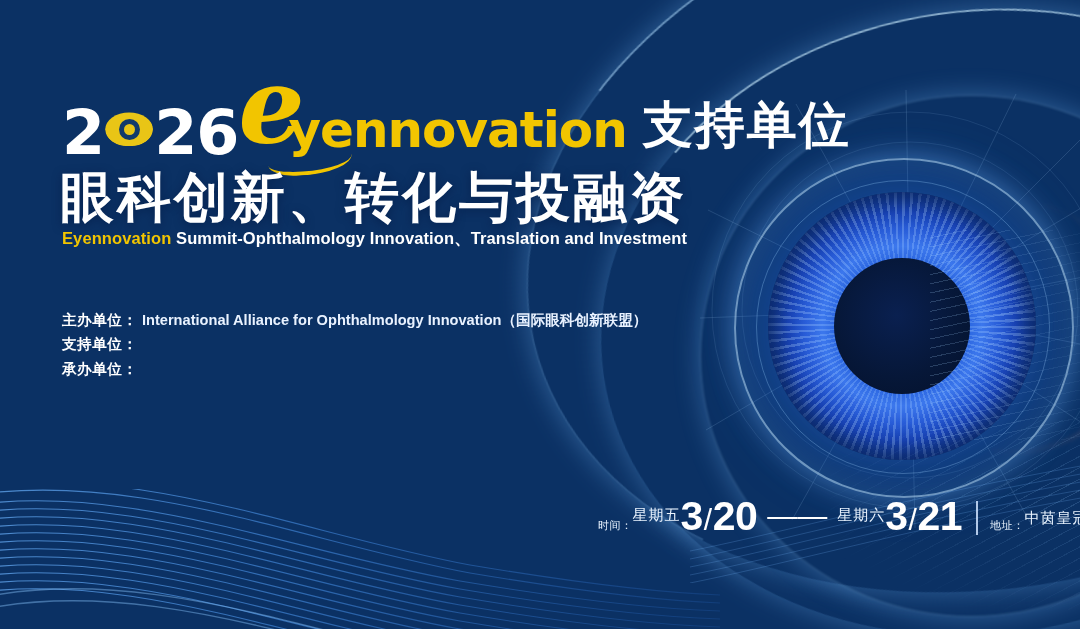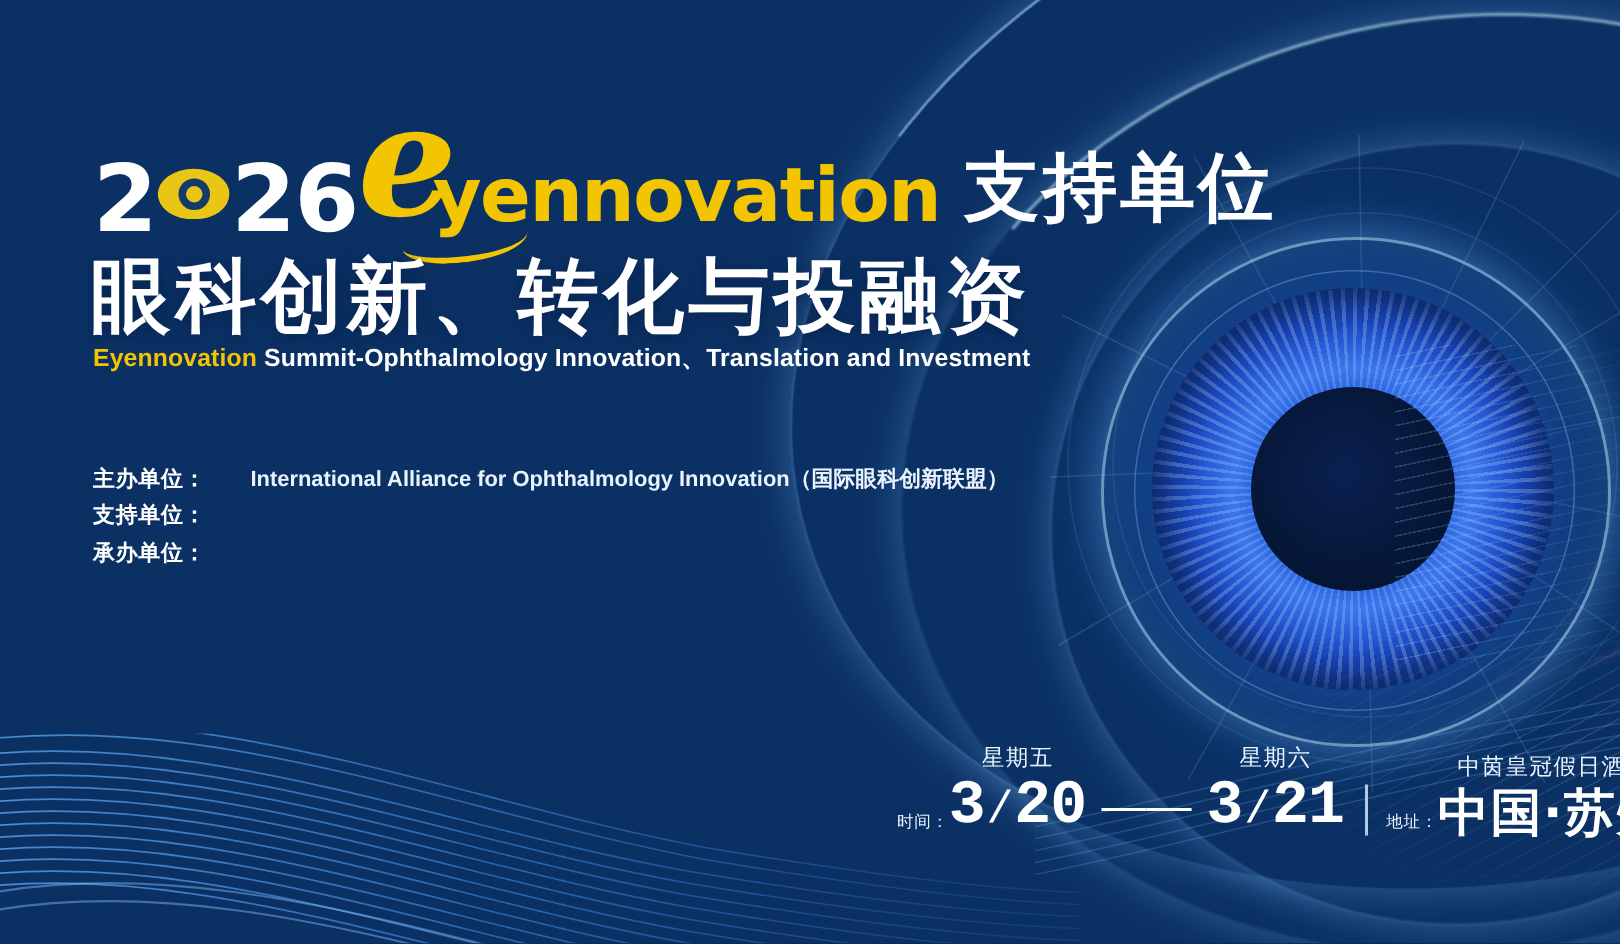--- a/index.html
+++ b/index.html
@@ -212,51 +212,51 @@
     font-size: 16.5px; font-weight: 700; color: #ffffff;
     letter-spacing: .1px; white-space: nowrap;
   }
   #subtitle-en .brand { color: #F2C500; margin-top: 48px; }
 
   
   #org-block {
     position: absolute; left: 62px; top: 313px;
     color: #eaf3ff; font-size: 14.6px; line-height: 1;
   }
-  .org-row { display: flex; align-items: flex-start; margin-bottom: 9px; gap: 25px; }
+  .org-row { display: flex; align-items: flex-start; margin-bottom: 9px; }
   .org-label {
     width: 80px; flex: 0 0 80px;
     font-weight: 700; color: #ffffff; font-size: 14.6px;
     letter-spacing: .5px;
   }
   .org-colon { color:#ffffff; font-weight:700; margin-right: 4px; }
   .org-values { display:flex; flex-direction: column; }
   .org-values div { margin-bottom: 9px; color:#e9f2ff; font-weight: 700; white-space: nowrap; }
   .org-values div:last-child { margin-bottom: 0; }
   #org-support { margin-bottom: 11px; }
   #org-host-row { margin-top: 6px; }
 
   
   #bottom-bar {
     position: absolute; left: 598px; top: 496px;
     display: flex; align-items: flex-end; white-space: nowrap;
     color: #ffffff;
   }
-  .stack { display:flex; flex-direction: column; align-items:center; }
+  .stack { display:flex; flex-direction: row; align-items:center; }
   .weekday {
     font-size: 15px; font-weight: 500; color:#eaf4ff;
     margin-bottom: 3px; letter-spacing: 1px;
   }
   .small-label {
     font-size: 11px; font-weight: 400; color:#eaf4ff;
     padding-bottom: 4px; letter-spacing: .5px;
   }
   .big-date {
     font-size: 41px; font-weight: 800; letter-spacing: -0.5px;
-    line-height: 1; font-family: Liberation Mono, monospace;
+    line-height: 1; font-family: Liberation Sans, sans-serif;
   }
   .big-date .slash { font-weight: 400; font-size: 30px; padding: 0 1px; }
   #date-dash {
     font-size: 30px; font-weight: 300; padding: 0 10px 6px 10px; line-height:1;
   }
   #bar-divider {
     width: 2px; height: 34px; background: #cfe3ff;
     margin: 0 12px 2px 14px; opacity:.85;
   }
   .venue-name {

